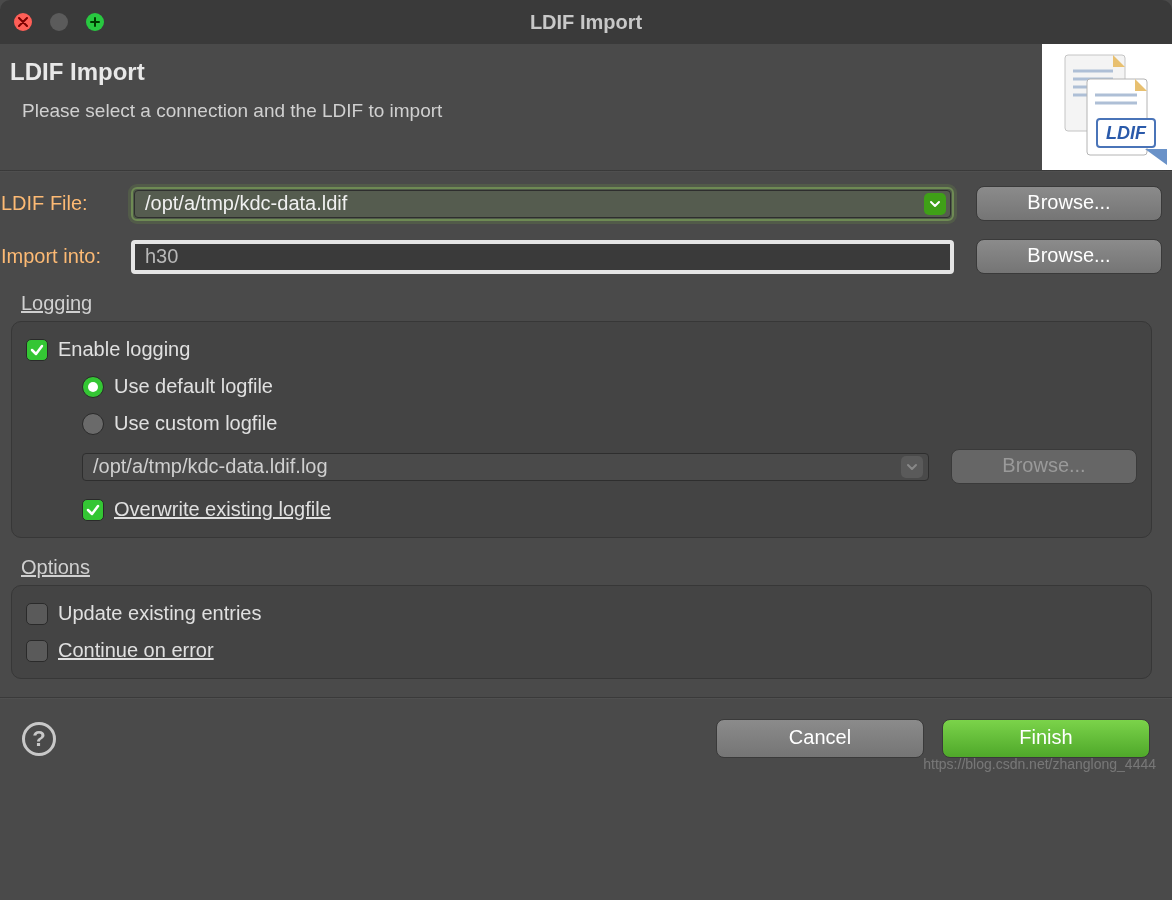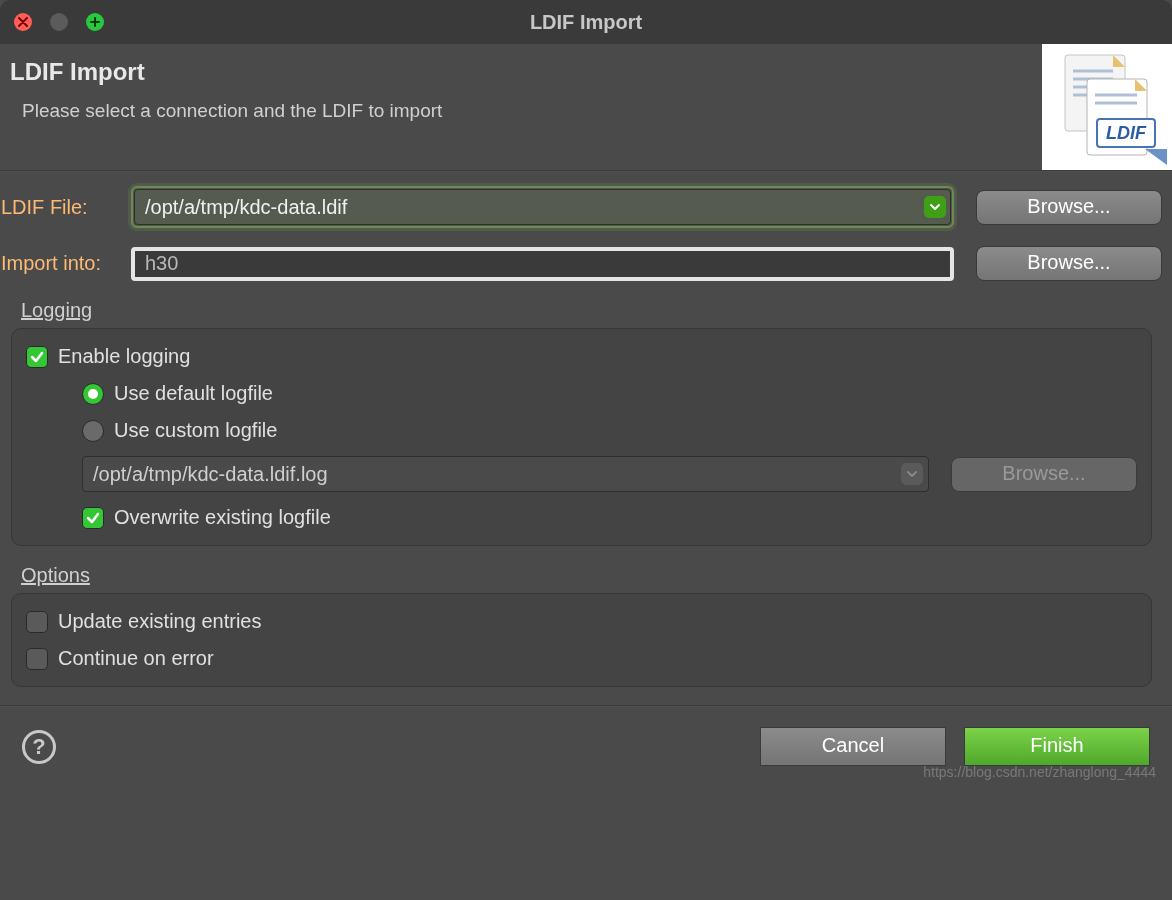--- a/index.html
+++ b/index.html
@@ -94,21 +94,21 @@
     background: #555c4f;
   }
   .combo-input {
     width: 100%;
     background: #3f3f3f;
     border: 1px solid #2e2e2e;
     border-radius: 4px;
     color: #f0f0f0;
     font-size: 20px;
     padding: 4px 34px 4px 10px;
-    height: 36px;
+    height: 28px;
   }
   .combo-chevron {
     position: absolute; right: 6px; top: 50%; transform: translateY(-50%);
     width: 22px; height: 22px; border-radius: 5px;
     display: flex; align-items: center; justify-content: center;
   }
   .combo.active .combo-chevron { background: #3fa017; }
   .combo .combo-chevron.disabled { background: #5a5a5a; }
   .combo-chevron svg { display: block; }
 
@@ -156,21 +156,21 @@
     padding: 16px 14px;
   }
 
   .check-row, .radio-row {
     display: flex;
     align-items: center;
     font-size: 20px;
     color: #e0e0e0;
     margin-bottom: 14px;
   }
-  .check-row:last-child, .radio-row:last-child { margin-bottom: 0; }
+  .check-row:last-child, .radio-row:last-child { margin-bottom: 0; text-decoration: underline; }
 
   .chk {
     width: 22px; height: 22px; border-radius: 5px;
     border: 1px solid #2a2a2a;
     margin-right: 10px;
     display: flex; align-items: center; justify-content: center;
     background: #5a5a5a;
     flex-shrink: 0;
   }
   .chk.on { background: #34c634; }
@@ -217,22 +217,22 @@
     padding: 20px 22px 18px 22px;
     position: relative;
   }
   .help {
     width: 34px; height: 34px; border: 3px solid #c8c8c8; border-radius: 50%;
     display: flex; align-items: center; justify-content: center;
     color: #c8c8c8; font-size: 22px; font-weight: 700;
   }
   .spacer { flex: 1; }
   .btn {
-    width: 186px;
-    border-radius: 0;
+    width: 208px;
+    border-radius: 8px;
     font-size: 20px;
     padding: 6px 0 8px 0;
     text-align: center;
     border: 1px solid #3a3a3a;
     margin-left: 18px;
     cursor: pointer;
   }
   .btn.cancel {
     background: linear-gradient(#8b8b8b, #757575);
     color: #fff;

